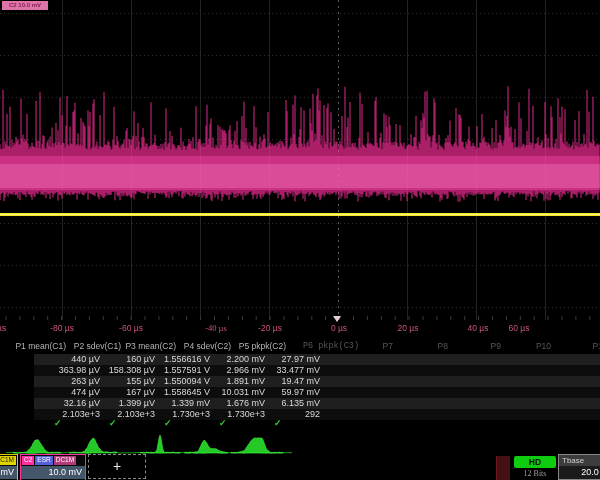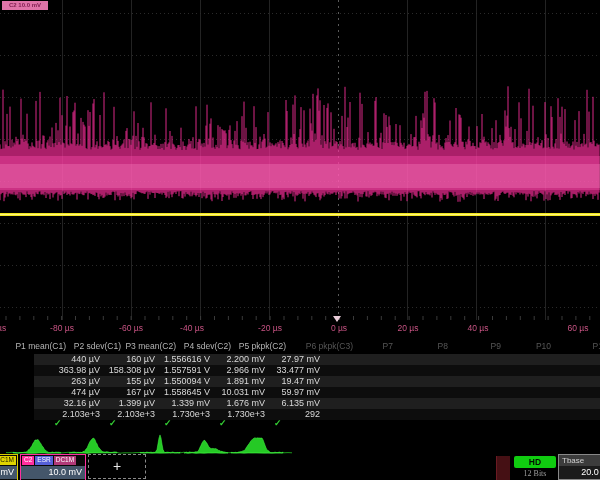--- a/index.html
+++ b/index.html
@@ -59,35 +59,35 @@
       <rect x="0" y="214" width="600" height="1" fill="#fffa9c" fill-opacity="0.8"></rect>
     </svg>
 
   <div class="abs top-label">C2 10.0 mV</div>
 
   <div class="abs axis-strip" id="axis-strip">
     <div class="trig" id="trig-marker" style="left: 337px;"></div>
   <span class="tick" style="left: -8px;">-100 µs</span>
       <span class="tick" style="left: 62px;">-80 µs</span>
       <span class="tick" style="left: 131px;">-60 µs</span>
-      <span class="tick" style="left: 192px;">-40 µs</span>
+      <span class="tick" style="left: 216px; font-family: Liberation Serif, serif;">-40 µs</span>
       <span class="tick" style="left: 270px;">-20 µs</span>
       <span class="tick" style="left: 339px;">0 µs</span>
       <span class="tick" style="left: 408px;">20 µs</span>
       <span class="tick" style="left: 478px;">40 µs</span>
-      <span class="tick" style="left: 578px;">60 µs</span>
+      <span class="tick" style="left: 519px;">60 µs</span>
     </div>
 
   <div class="abs mt-header" id="mt-header">
       <span class="mh" style="left: 4px; width: 62px;">P1 mean(C1)</span>
       <span class="mh" style="left: 59px; width: 62px;">P2 sdev(C1)</span>
       <span class="mh" style="left: 114px; width: 62px;">P3 mean(C2)</span>
       <span class="mh" style="left: 169px; width: 62px;">P4 sdev(C2)</span>
       <span class="mh" style="left: 224px; width: 62px;">P5 pkpk(C2)</span>
-      <span class="mh dim" style="left: 279px; width: 74px;">P6 pkpk(C3)</span>
+      <span class="mh dim" style="left: 285px; width: 74px; font-family: Liberation Mono, monospace;">P6 pkpk(C3)</span>
       <span class="mh dim" style="left: 331px; width: 62px;">P7</span>
       <span class="mh dim" style="left: 386px; width: 62px;">P8</span>
       <span class="mh dim" style="left: 439px; width: 62px;">P9</span>
       <span class="mh dim" style="left: 489px; width: 62px;">P10</span>
       <span class="mh dim" style="left: 545px; width: 62px;">P11</span>
     </div>
   <div class="abs mt-rows" id="mt-rows">
       <div class="mrow odd">
         <span class="mcell" style="left: 4px;">440 µV</span>
         <span class="mcell" style="left: 59px;">160 µV</span>

